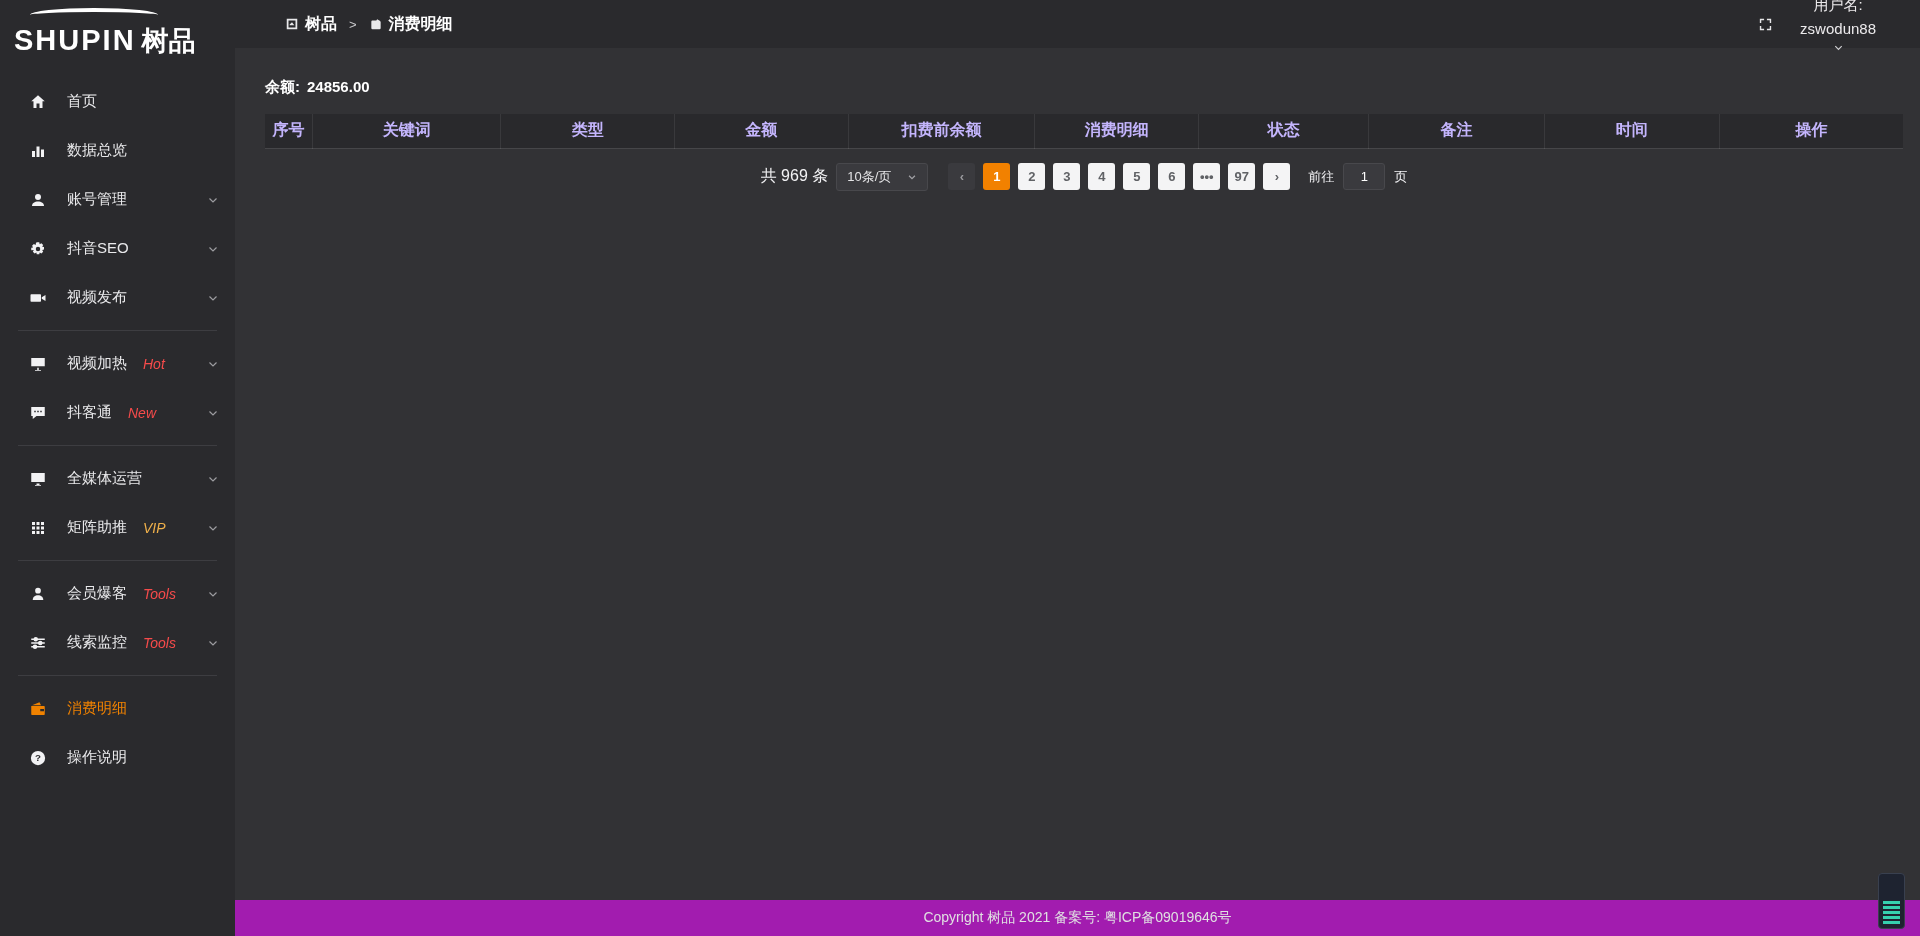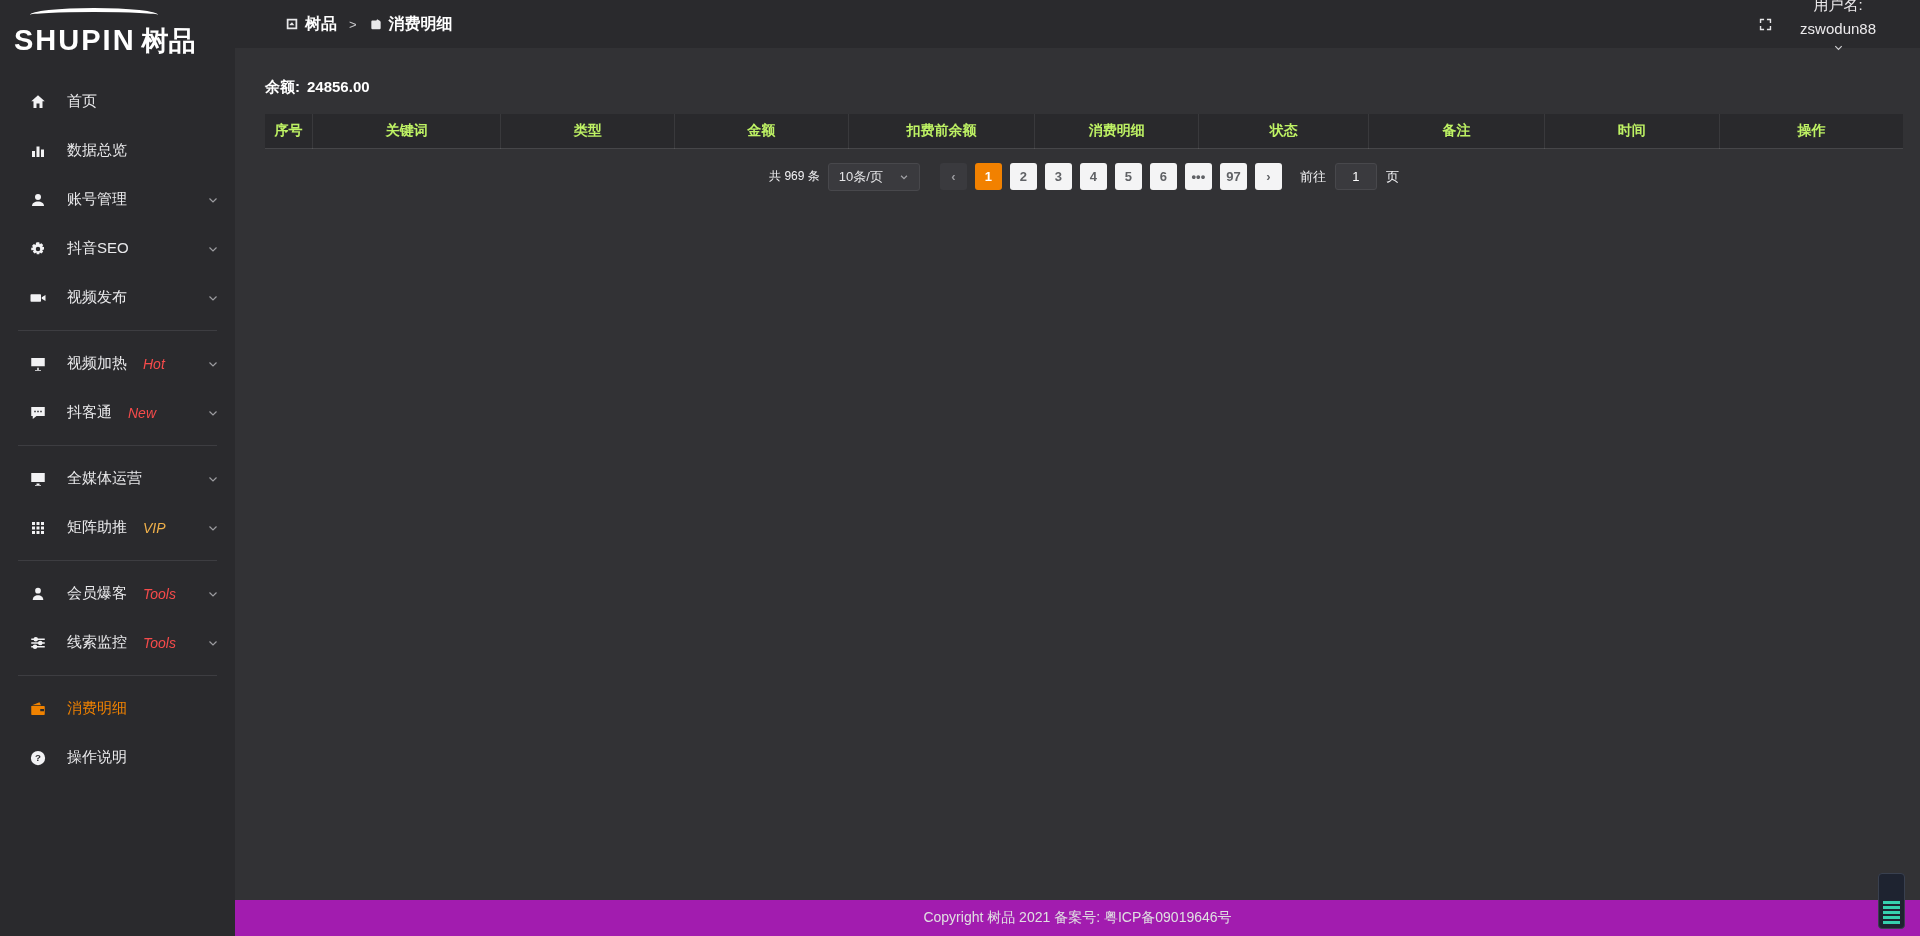--- a/index.html
+++ b/index.html
@@ -40,30 +40,30 @@
   .fs-btn { display:flex; color:#e6e6e8; cursor:pointer; }
   .fs-btn svg { width:17px; height:17px; }
   .user-box { display:flex; align-items:center; gap:5px; color:#eceaec; font-size:15px; cursor:pointer;flex-direction:column; }
   .user-box .chev { display:flex; color:#cfcfd2; }
   .user-box .chev svg { width:11px; height:11px; }
   
   .main { position:absolute; left:235px; top:48px; right:0; bottom:0; display:flex; flex-direction:column; }
   .content { padding:0 17px 0 30px; flex:1; }
   .balance { margin:30px 0 17px; color:#fff; font-weight:bold; font-size:15px; display:flex; gap:7px; }
   table { width:100%; border-collapse:collapse; table-layout:fixed; }
-  thead th { background:#29292c; color:#bef264; font-size:14px; font-weight:bold; height:34px;
+  thead th { background:#29292c; color:#c4b5fd; font-size:16px; font-weight:bold; height:34px;
     border-right:1px solid rgba(255,255,255,.08); border-bottom:1px solid rgba(255,255,255,.10); }
   thead th:last-child { border-right:none; }
   th:nth-child(1){width:2.9%} th:nth-child(2){width:11.5%} th:nth-child(3){width:10.6%}
   th:nth-child(4){width:10.6%} th:nth-child(5){width:11.4%} th:nth-child(6){width:10.0%}
   th:nth-child(7){width:10.4%} th:nth-child(8){width:10.7%} th:nth-child(9){width:10.7%}
   th:nth-child(10){width:11.2%}
   
   .pagination { display:flex; align-items:center; justify-content:center; margin-top:14px; color:#fff; font-size:13px; }
-  .pg-total { margin-right:8px; font-size:12px; color:#f2f2f4; }
+  .pg-total { margin-right:8px; font-size:16px; color:#f2f2f4; }
   .pg-size { display:flex; align-items:center; gap:16px; background:#3a3a3e; border:1px solid #48484c; border-radius:3px; padding:0 10px; height:28px; color:#e4e4e6; cursor:pointer; margin-right:16px; }
   .pg-size .chev { display:flex; color:#a2a2a6; }
   .pg-size .chev svg { width:10px; height:10px; }
   .pg-btn { min-width:27px; height:27px; line-height:27px; background:#f4f4f5; color:#606266; border-radius:3px; margin:0 4px; text-align:center; font-weight:bold; font-size:13px; cursor:pointer; padding:0 5px; }
   .pg-btn.active { background:#f28100; color:#fff; }
   .pg-btn.prev { background:#3a3a3e; color:#9a9a9e; }
   .pg-goto { display:flex; align-items:center; gap:9px; margin-left:14px; color:#f2f2f4; }
   .pg-input { width:42px; height:27px; background:#3a3a3e; border:1px solid #48484c; border-radius:3px; color:#fff; text-align:center; font-size:13px; font-family:inherit; }
   
   .footer { height:36px; background:#a21caf; display:flex; align-items:center; justify-content:center; color:#e0e0e2; font-size:14px; }

